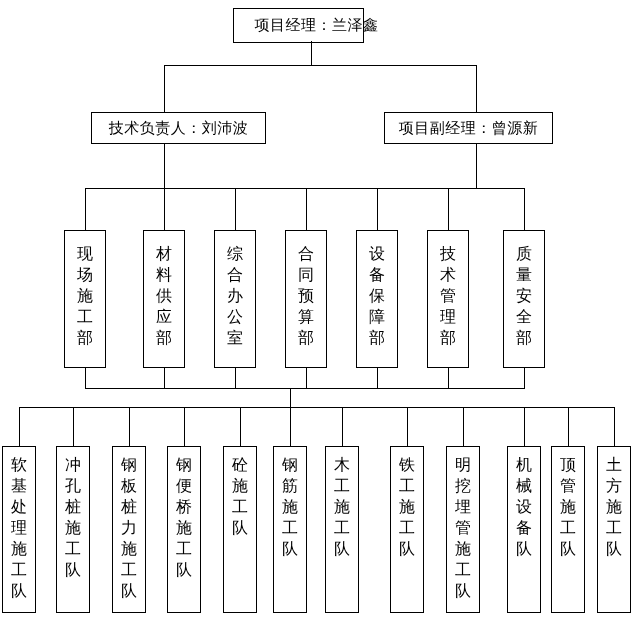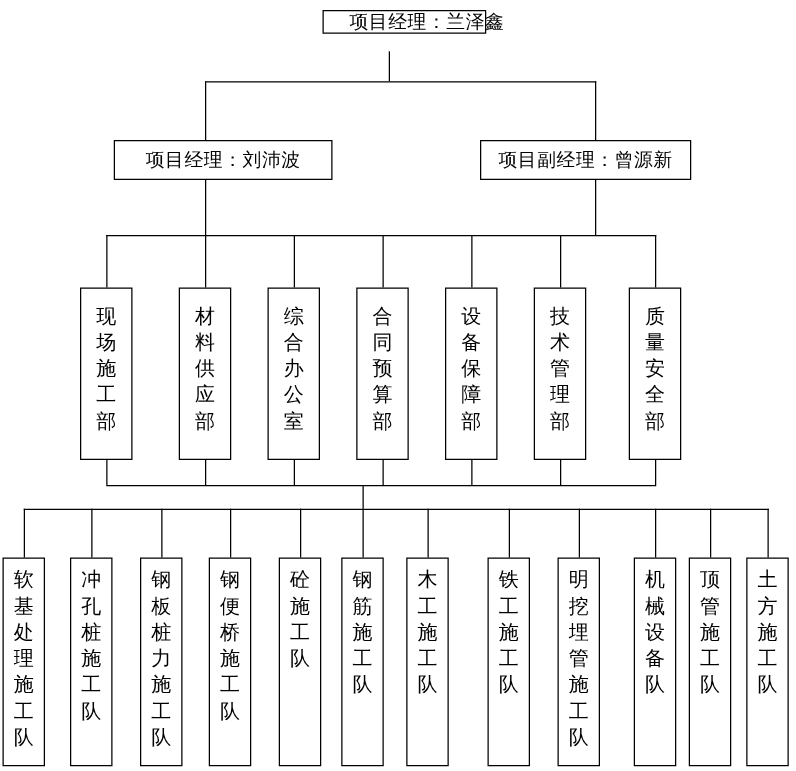--- a/index.html
+++ b/index.html
@@ -31,23 +31,23 @@
     line-height: 21px;
     text-align: center;
     white-space: pre-line;
   }
   .line { position: absolute; }
 </style>
 </head>
 <body>
 
 <div id="canvas">
-  <div class="box hbox" style="left:258px; top:8px; width:131px; height:19px;padding-left:36px;">项目经理：兰泽鑫</div>
+  <div class="box hbox" style="left:233px; top:8px; width:131px; height:35px;padding-left:36px;">项目经理：兰泽鑫</div>
 
-  <div class="box hbox" style="left:91px; top:112px; width:175px; height:32px;">项目经理：刘沛波</div>
+  <div class="box hbox" style="left:91px; top:112px; width:175px; height:32px;">技术负责人：刘沛波</div>
 
   <div class="box hbox" style="left:384px; top:112px; width:169px; height:32px;">项目副经理：曾源新</div>
 
   <div id="departments">
       <div class="box vbox" style="left: 64px; top: 230px; width: 42px; height: 138px; padding-top: 12px;">现
 场
 施
 工
 部</div>
       <div class="box vbox" style="left: 143px; top: 230px; width: 42px; height: 138px; padding-top: 12px;">材

